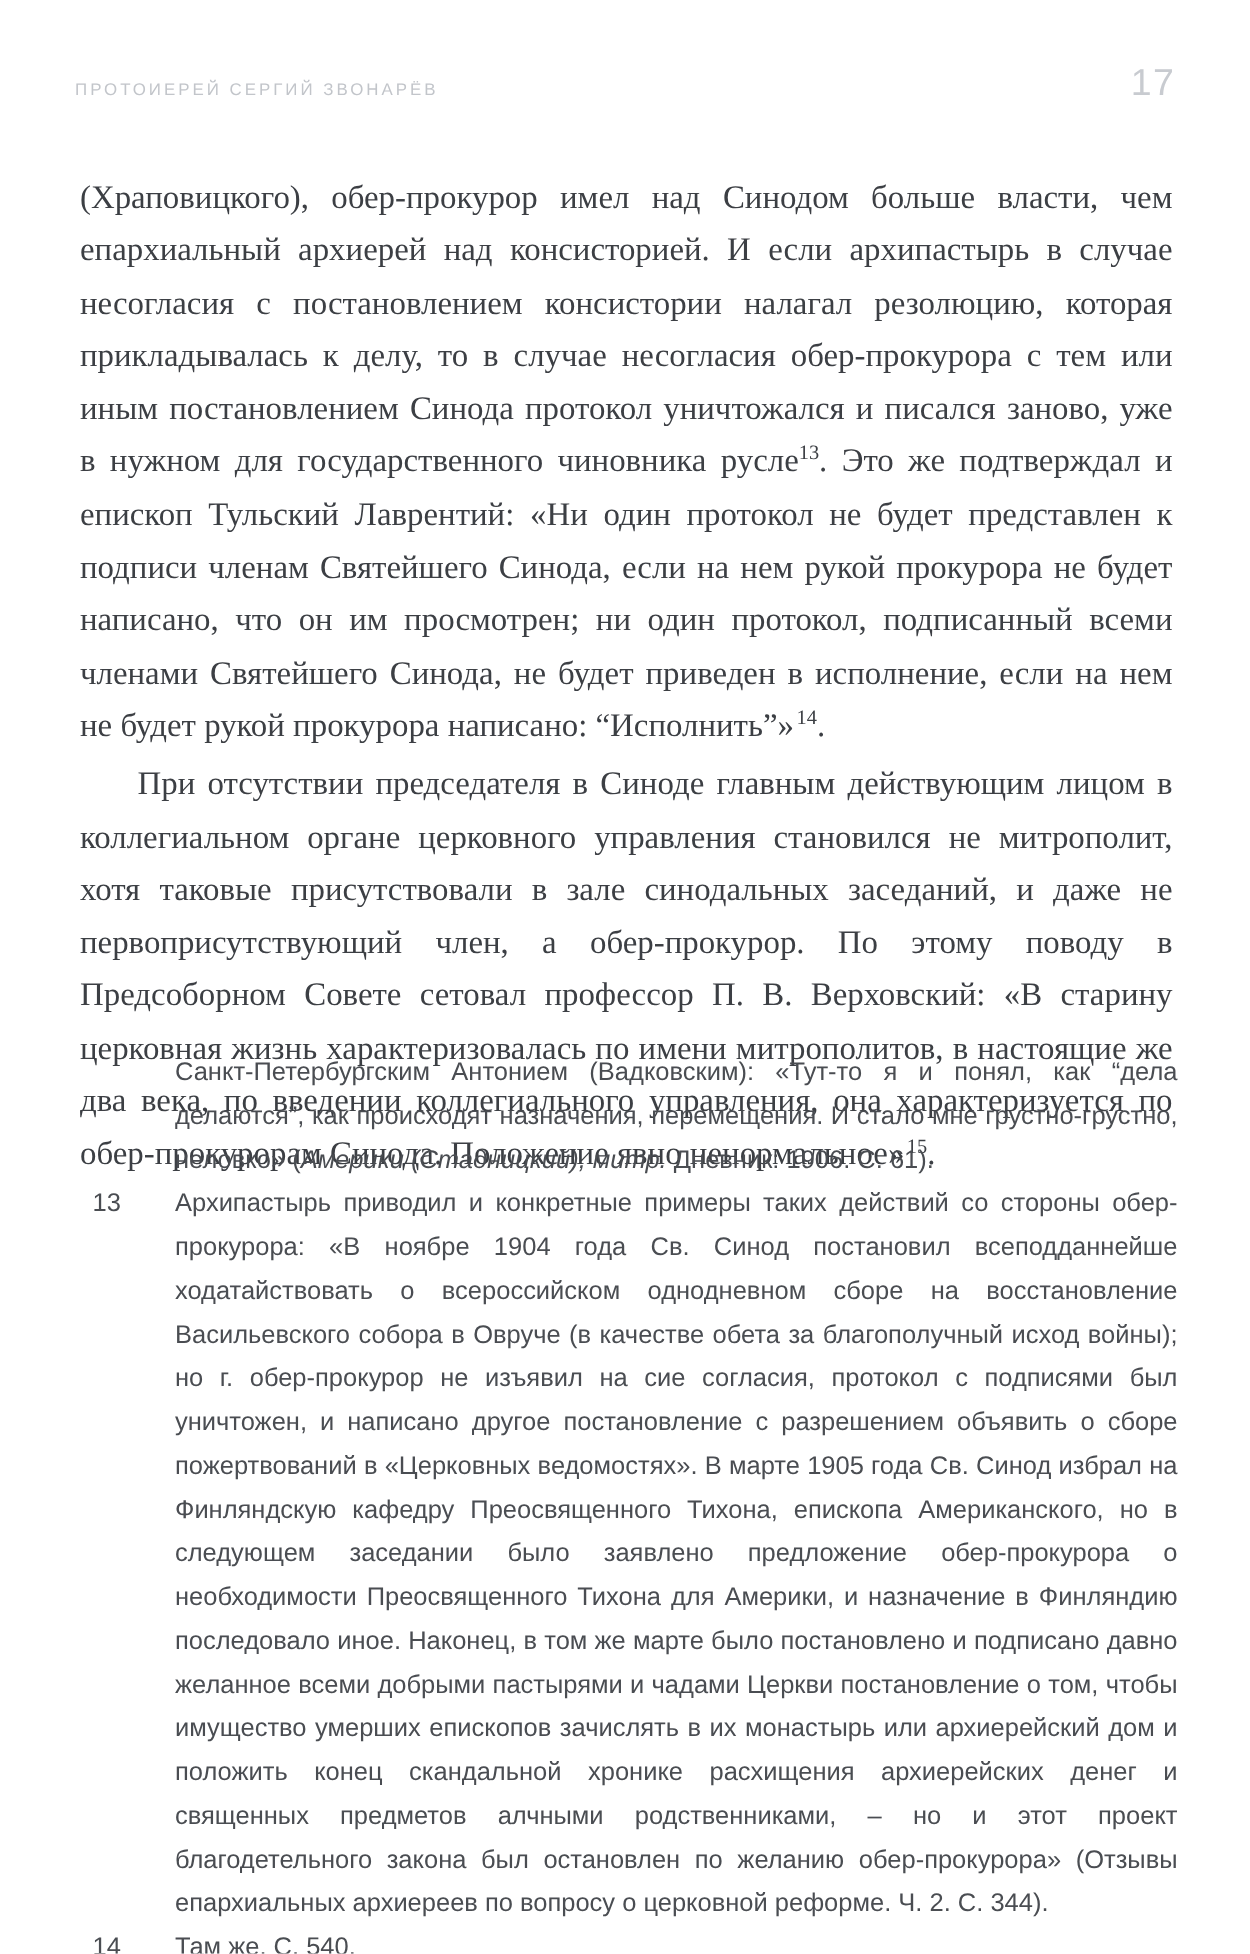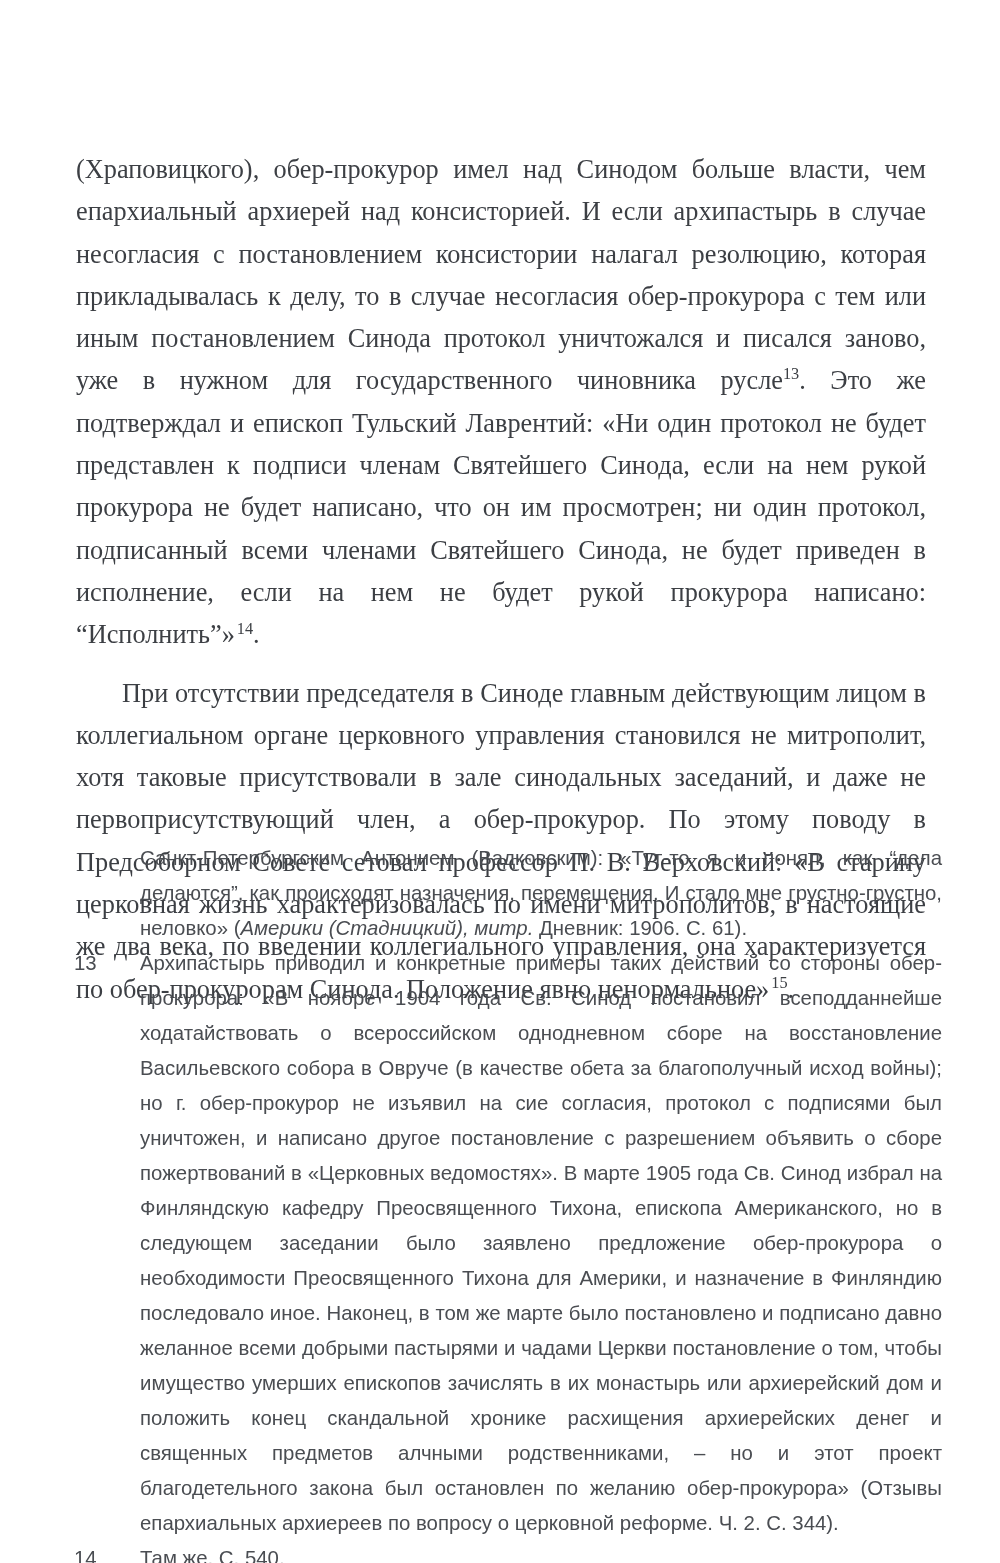--- a/index.html
+++ b/index.html
@@ -52,21 +52,21 @@
     top: 133px;
     width: 882px;
   }
   .body-par {
     font-family: "Liberation Serif", "DejaVu Serif", serif;
     font-size: 26.3px;
     line-height: 42.3px;
     color: #3c3f44;
     text-align: justify;
     text-justify: inter-word;
-    margin: 16px;
+    margin: 4px;
     -webkit-hyphens: none;
     hyphens: none;
   }
   .body-par + .body-par {
     text-indent: 46px;
   }
   .fn-ref {
     font-size: 0.62em;
     vertical-align: super;
     line-height: 0;
@@ -115,20 +115,24 @@
   .fn-text {
     display: block;
   }
   .it { font-style: italic; }
 </style>
 </head>
 <body>
 
 <div class="page">
 
+  <div class="running-head">
+    <span class="running-head-title">ПРОТОИЕРЕЙ СЕРГИЙ ЗВОНАРЁВ</span>
+    <span class="running-head-folio">17</span>
+  </div>
 
   <div class="body-block">
 
     <p class="body-par"><span>(Храповицкого), обер-прокурор имел над Синодом больше власти, чем епархиальный архиерей над консисторией. И если архипастырь в случае несогласия с постановлением консистории налагал резолюцию, которая прикладывалась к делу, то в случае несогласия обер-прокурора с тем или иным постановлением Синода протокол уничтожался и писался заново, уже в нужном для государственного чиновника русле</span><sup class="fn-ref">13</sup><span>. Это же подтверждал и епископ Тульский Лаврентий: «Ни один протокол не будет представлен к подписи членам Святейшего Синода, если на нем рукой прокурора не будет написано, что он им просмотрен; ни один протокол, подписанный всеми членами Святейшего Синода, не будет приведен в исполнение, если на нем не будет рукой прокурора написано: “Исполнить”»</span><sup class="fn-ref spaced">14</sup><span>.</span></p>
 
     <p class="body-par"><span>При отсутствии председателя в Синоде главным действующим лицом в коллегиальном органе церковного управления становился не митрополит, хотя таковые присутствовали в зале синодальных заседаний, и даже не первоприсутствующий член, а обер-прокурор. По этому поводу в Предсоборном Совете сетовал профессор П. В. Верховский: «В старину церковная жизнь характеризовалась по имени митрополитов, в настоящие же два века, по введении коллегиального управления, она характеризуется по обер-прокурорам Синода. Положение явно ненормальное»</span><sup class="fn-ref spaced">15</sup><span>.</span></p>
 
   </div>
 
   <div class="footnotes">

